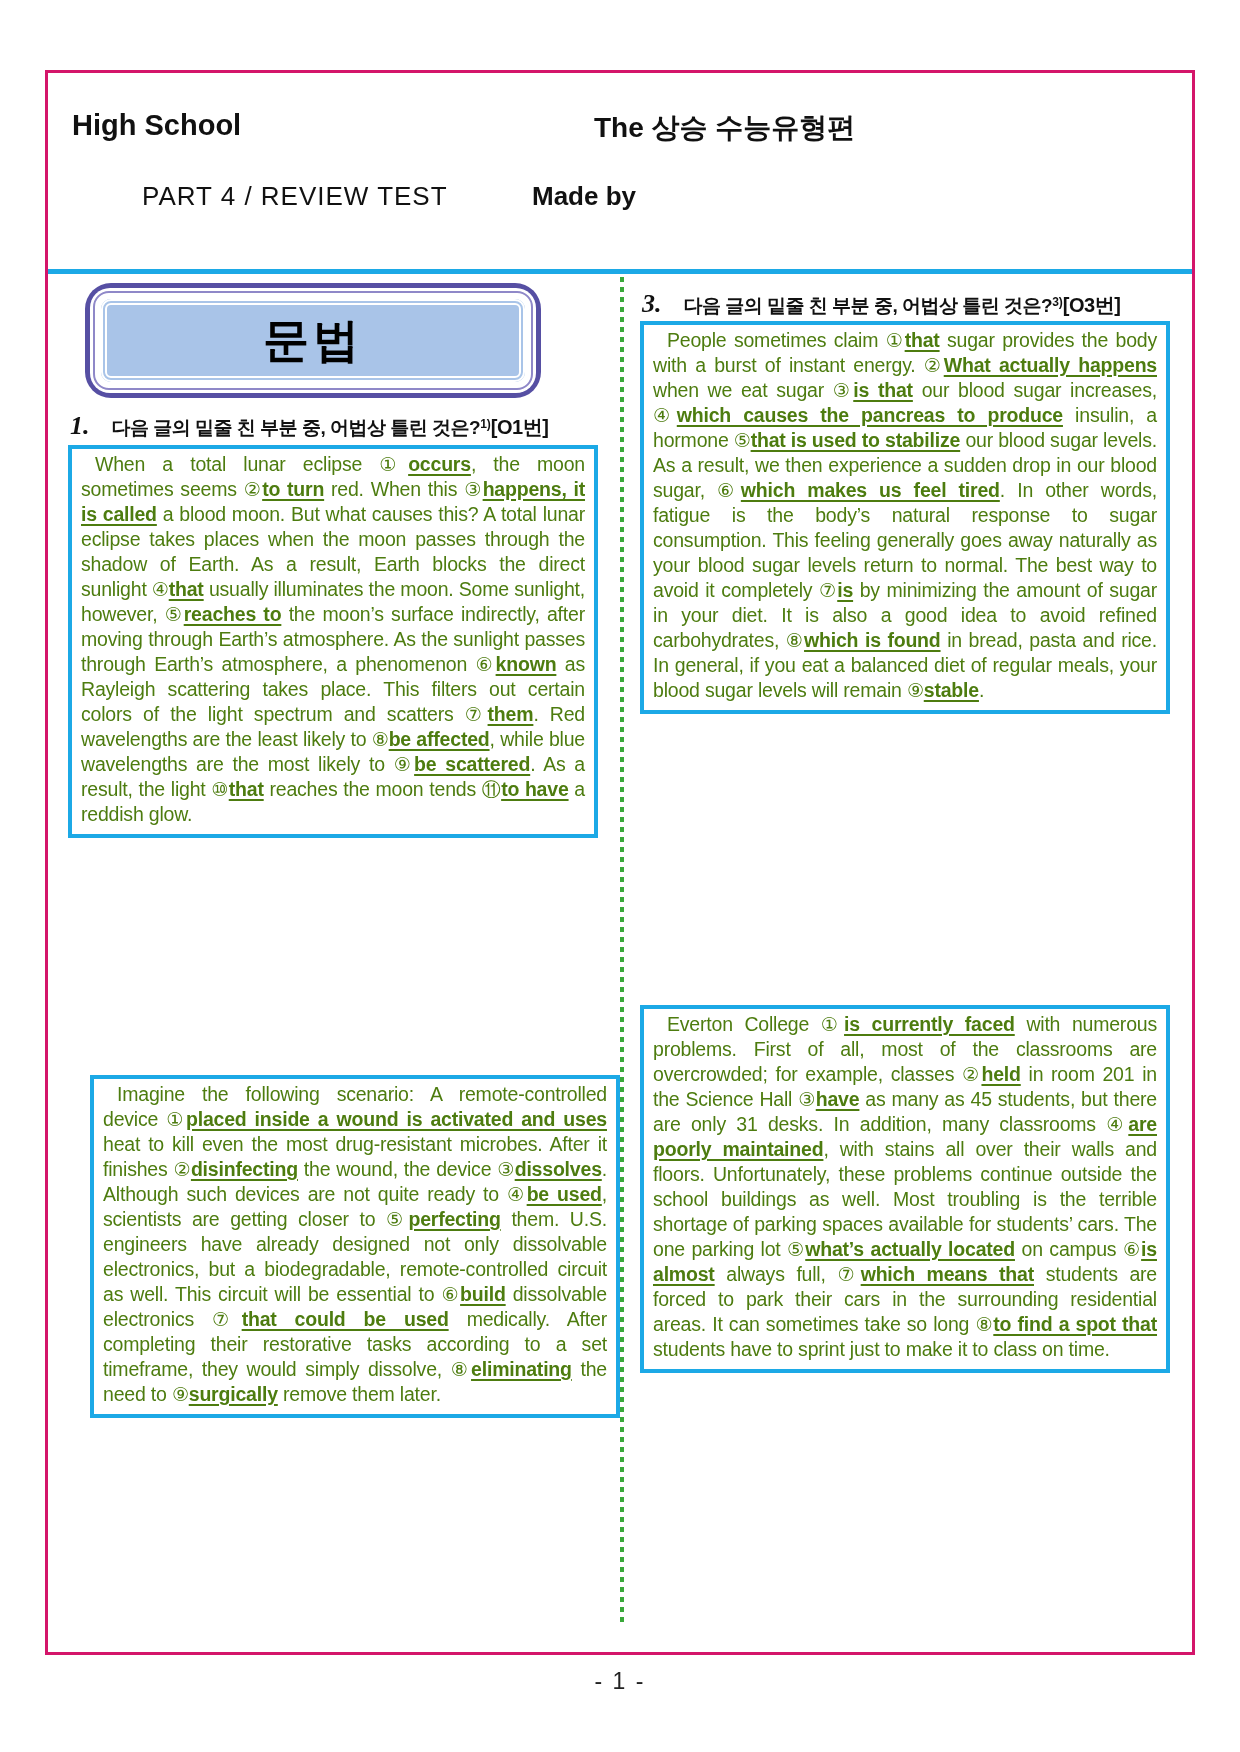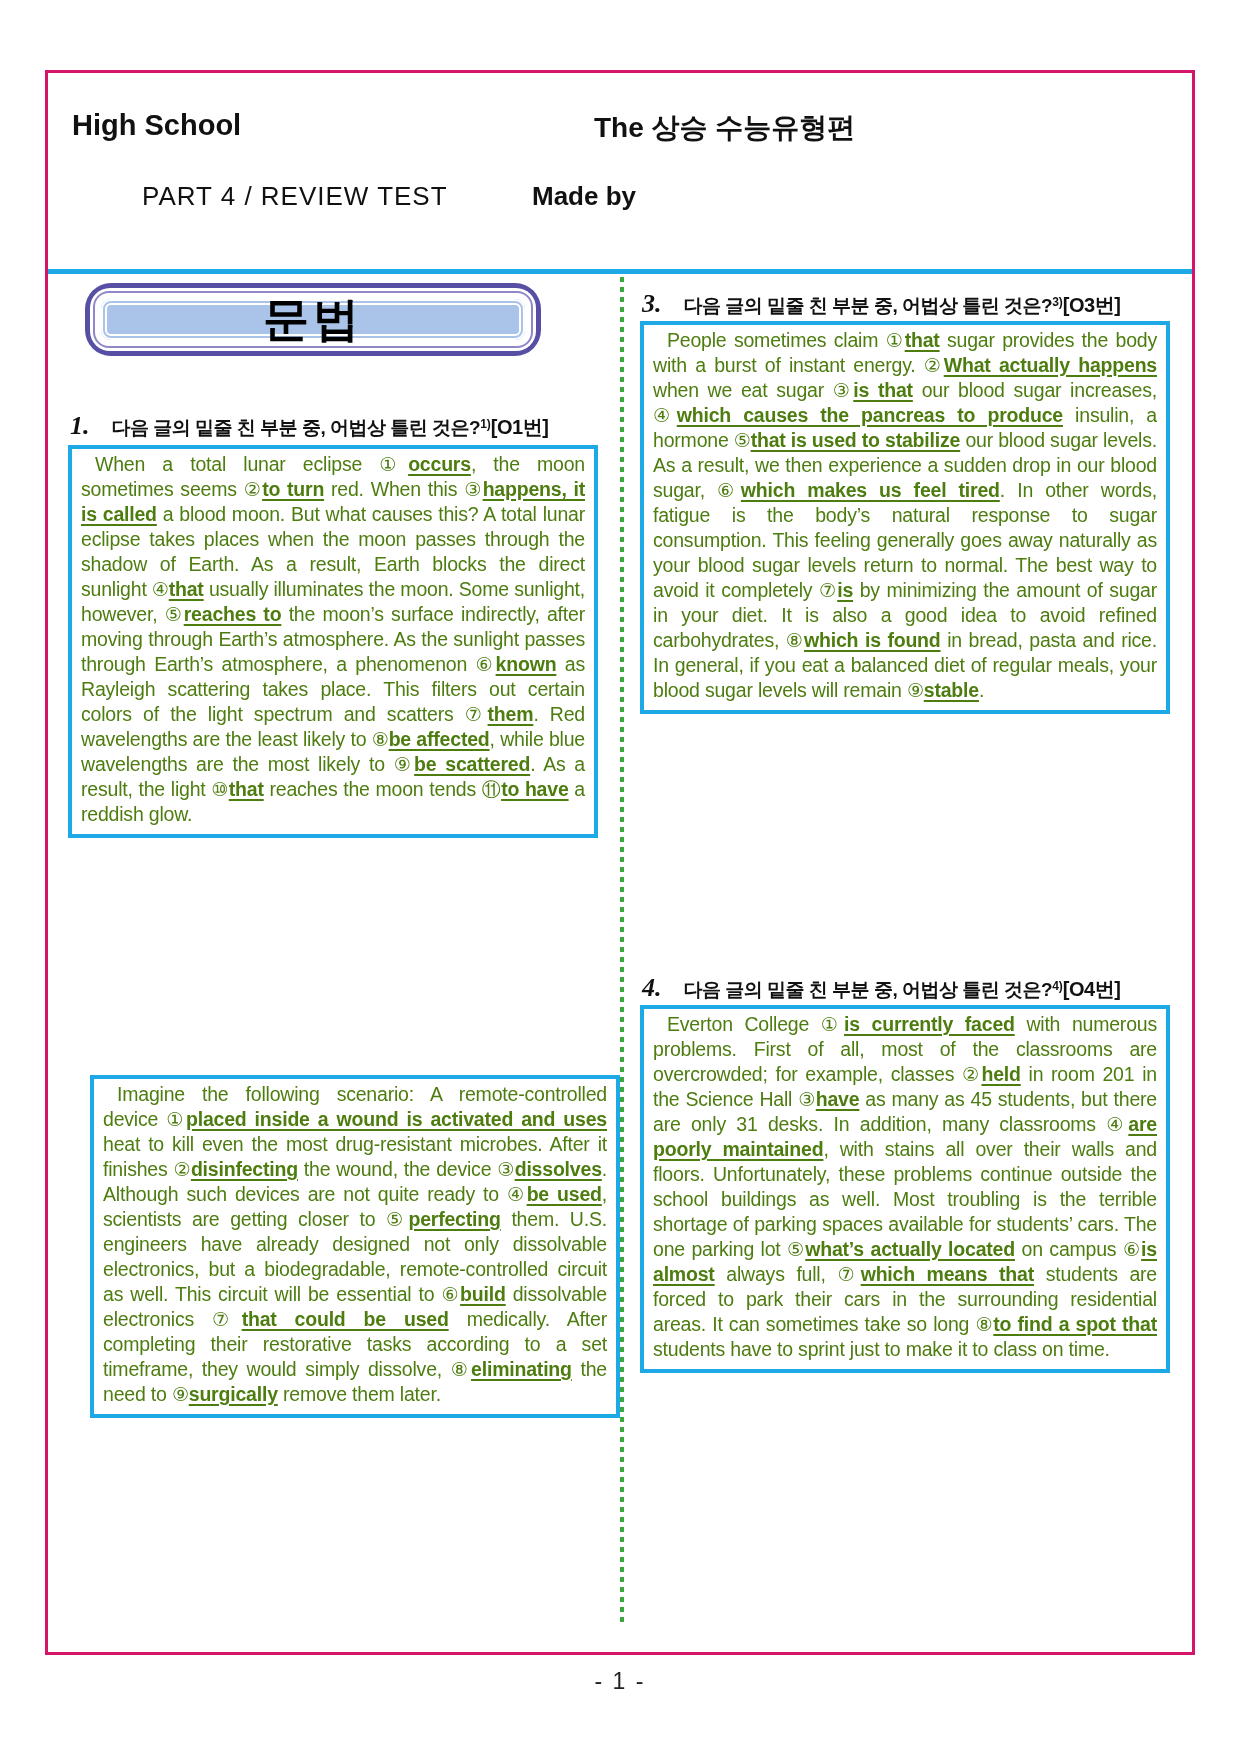--- a/index.html
+++ b/index.html
@@ -19,21 +19,21 @@
   .hdr-school{position:absolute;left:24px;top:36px;font-size:29px;font-weight:bold;letter-spacing:0px;}
   .hdr-series{position:absolute;left:506px;top:36px;font-size:28px;font-weight:bold;margin-left:40px;}
   .hdr-part{position:absolute;left:94px;top:108px;font-size:26px;font-weight:500;letter-spacing:1px;}
   .hdr-made{position:absolute;left:484px;top:108px;font-size:26px;font-weight:bold;}
   .blue-rule{position:absolute;left:0;top:196px;width:100%;height:5px;background:var(--blue);}
   .col-divider{
     position:absolute;left:572px;top:204px;height:1345px;width:4px;
     background:repeating-linear-gradient(to bottom,var(--green) 0 5px,transparent 5px 10px);
   }
   
-  .tbox{position:absolute;left:37px;top:210px;width:456px;height:73px;
+  .tbox{position:absolute;left:37px;top:210px;width:456px;height:115px;
     background:var(--purple);border-radius:26px;padding:5px;}
   .tbox-mid{height:100%;background:#fff;border-radius:20px;padding:3px;}
   .tbox-mid2{height:100%;background:#fff;border:2px solid var(--purple2);border-radius:16px;padding:6px;}
   .tbox-in{height:100%;background:var(--bluefill);border-radius:10px;
     box-shadow:inset 0 0 0 2px #fff,inset 0 0 0 4px var(--bluefill),inset 0 0 0 6px #fff;
     display:flex;align-items:center;justify-content:center;}
   .tbox-in span{font-size:46px;font-weight:bold;letter-spacing:4px;color:#000;}
   
   .qhead{position:absolute;width:540px;white-space:nowrap;}
   .qnum{font-family:"Liberation Serif","DejaVu Serif",serif;font-style:italic;font-weight:bold;font-size:26px;margin-right:6px;}
@@ -94,23 +94,20 @@
       <div class="ptext">Imagine the following scenario: A remote-controlled device <span class="circ">①</span><span class="ul">placed inside a wound is activated and uses</span> heat to kill even the most drug-resistant microbes. After it finishes <span class="circ">②</span><span class="ul">disinfecting</span> the wound, the device <span class="circ">③</span><span class="ul">dissolves</span>. Although such devices are not quite ready to <span class="circ">④</span><span class="ul">be used</span>, scientists are getting closer to <span class="circ">⑤</span><span class="ul">perfecting</span> them. U.S. engineers have already designed not only dissolvable electronics, but a biodegradable, remote-controlled circuit as well. This circuit will be essential to <span class="circ">⑥</span><span class="ul">build</span> dissolvable electronics <span class="circ">⑦</span><span class="ul">that could be used</span> medically. After completing their restorative tasks according to a set timeframe, they would simply dissolve, <span class="circ">⑧</span><span class="ul">eliminating</span> the need to <span class="circ">⑨</span><span class="ul">surgically</span> remove them later.</div>
     </div>
 
     <div class="qhead q3h">
       <span class="qnum">3.</span><span class="qprompt">다음 글의 밑줄 친 부분 중, 어법상 틀린 것은?</span><sup class="qsup">3)</sup><span class="qref">[O3번]</span>
     </div>
     <div class="pbox q3b">
       <div class="ptext">People sometimes claim <span class="circ">①</span><span class="ul">that</span> sugar provides the body with a burst of instant energy. <span class="circ">②</span><span class="ul">What actually happens</span> when we eat sugar <span class="circ">③</span><span class="ul">is that</span> our blood sugar increases, <span class="circ">④</span><span class="ul">which causes the pancreas to produce</span> insulin, a hormone <span class="circ">⑤</span><span class="ul">that is used to stabilize</span> our blood sugar levels. As a result, we then experience a sudden drop in our blood sugar, <span class="circ">⑥</span><span class="ul">which makes us feel tired</span>. In other words, fatigue is the body’s natural response to sugar consumption. This feeling generally goes away naturally as your blood sugar levels return to normal. The best way to avoid it completely <span class="circ">⑦</span><span class="ul">is</span> by minimizing the amount of sugar in your diet. It is also a good idea to avoid refined carbohydrates, <span class="circ">⑧</span><span class="ul">which is found</span> in bread, pasta and rice. In general, if you eat a balanced diet of regular meals, your blood sugar levels will remain <span class="circ">⑨</span><span class="ul">stable</span>.</div>
     </div>
 
-    <div class="qhead q4h">
-      <span class="qnum">4.</span><span class="qprompt">다음 글의 밑줄 친 부분 중, 어법상 틀린 것은?</span><sup class="qsup">4)</sup><span class="qref">[O4번]</span>
-    </div>
     <div class="pbox q4b">
       <div class="ptext">Everton College <span class="circ">①</span><span class="ul">is currently faced</span> with numerous problems. First of all, most of the classrooms are overcrowded; for example, classes <span class="circ">②</span><span class="ul">held</span> in room 201 in the Science Hall <span class="circ">③</span><span class="ul">have</span> as many as 45 students, but there are only 31 desks. In addition, many classrooms <span class="circ">④</span><span class="ul">are poorly maintained</span>, with stains all over their walls and floors. Unfortunately, these problems continue outside the school buildings as well. Most troubling is the terrible shortage of parking spaces available for students’ cars. The one parking lot <span class="circ">⑤</span><span class="ul">what’s actually located</span> on campus <span class="circ">⑥</span><span class="ul">is almost</span> always full, <span class="circ">⑦</span><span class="ul">which means that</span> students are forced to park their cars in the surrounding residential areas. It can sometimes take so long <span class="circ">⑧</span><span class="ul">to find a spot that</span> students have to sprint just to make it to class on time.</div>
     </div>
 
   </div>
 
   <div class="footer">- 1 -</div>
 </div>
 
 </body></html>

